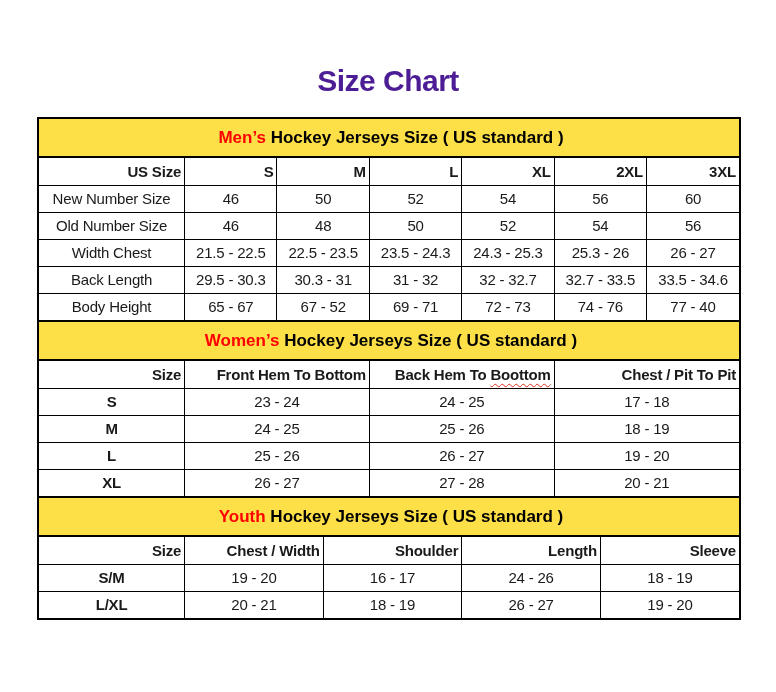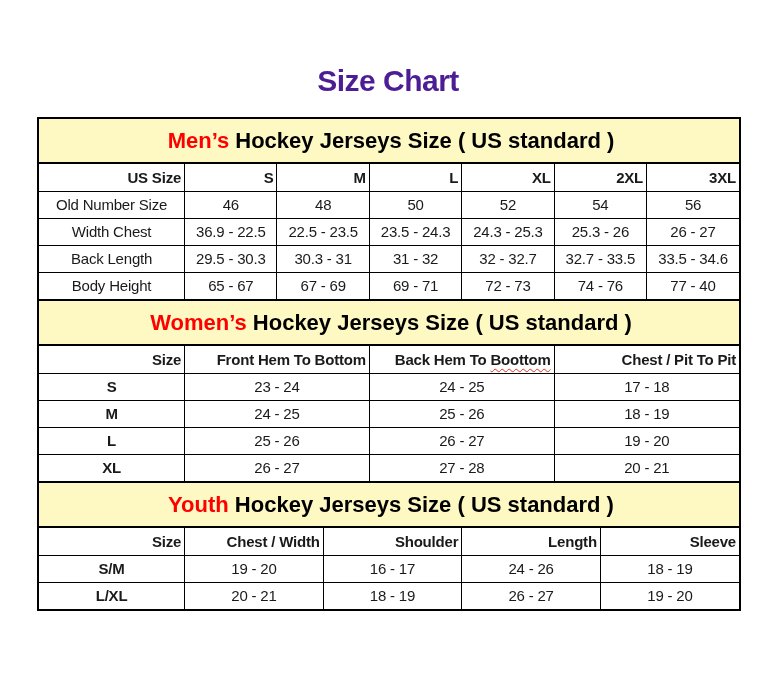--- a/index.html
+++ b/index.html
@@ -18,24 +18,24 @@
     color: #4c1d95;
     letter-spacing: -0.5px;
   }
   .chart-wrap {
     width: 704px;
     margin: 19px 0 0 37px;
     border: 2px solid #000;
     background: #fff;
   }
   .band {
-    background: #fef9c3;
+    background: #fde047;
     text-align: center;
     font-weight: bold;
-    font-size: 22px;
+    font-size: 17px;
     padding: 9px 0 8px 4px;
     border-bottom: 2px solid #000;
     color: #000;
   }
   .band + table { width: 100%; }
   .band.mid { border-top: 2px solid #000; text-align: center; }
   .hl { color: #FF0000; }
   table {
     width: 100%;
     border-collapse: collapse;
@@ -91,50 +91,59 @@
         <tr>
       <th>US Size</th>
       <th>S</th>
       <th>M</th>
       <th>L</th>
       <th>XL</th>
       <th>2XL</th>
       <th>3XL</th>
     </tr>
     <tr>
+      <td>New Number Size</td>
+      <td>46</td>
+      <td>50</td>
+      <td>52</td>
+      <td>54</td>
+      <td>56</td>
+      <td>60</td>
+    </tr>
+    <tr>
       <td>Old Number Size</td>
       <td>46</td>
       <td>48</td>
       <td>50</td>
       <td>52</td>
       <td>54</td>
       <td>56</td>
     </tr>
     <tr>
       <td>Width Chest</td>
-      <td>36.9 - 22.5</td>
+      <td>21.5 - 22.5</td>
       <td>22.5 - 23.5</td>
       <td>23.5 - 24.3</td>
       <td>24.3 - 25.3</td>
       <td>25.3 - 26</td>
       <td>26 - 27</td>
     </tr>
     <tr>
       <td>Back Length</td>
       <td>29.5 - 30.3</td>
       <td>30.3 - 31</td>
       <td>31 - 32</td>
       <td>32 - 32.7</td>
       <td>32.7 - 33.5</td>
       <td>33.5 - 34.6</td>
     </tr>
     <tr>
       <td>Body Height</td>
       <td>65 - 67</td>
-      <td>67 - 69</td>
+      <td>67 - 52</td>
       <td>69 - 71</td>
       <td>72 - 73</td>
       <td>74 - 76</td>
       <td>77 - 40</td>
     </tr>
   </tbody>
     </table>
 
   <div class="band mid">
     <span class="hl">Women’s</span><span> Hockey Jerseys Size ( US standard )</span>

